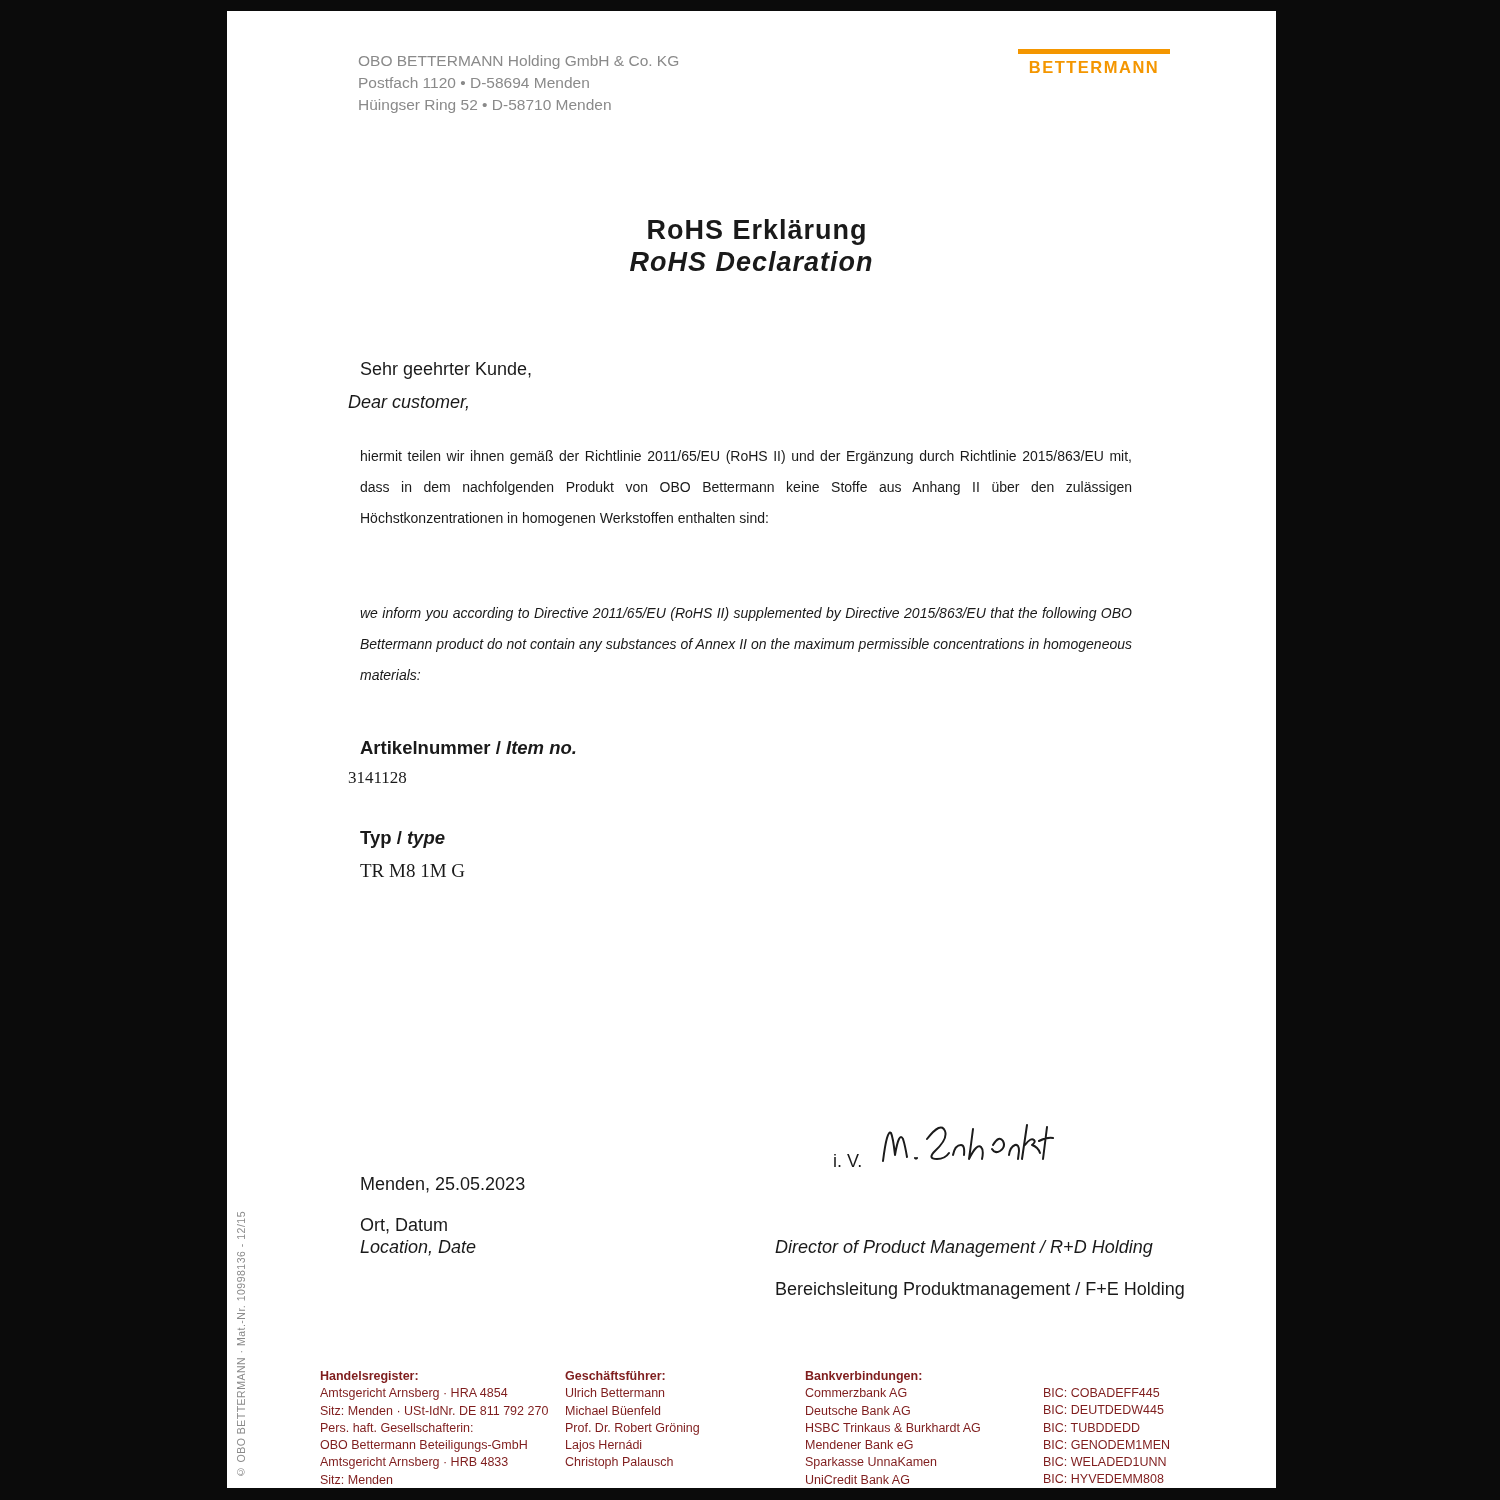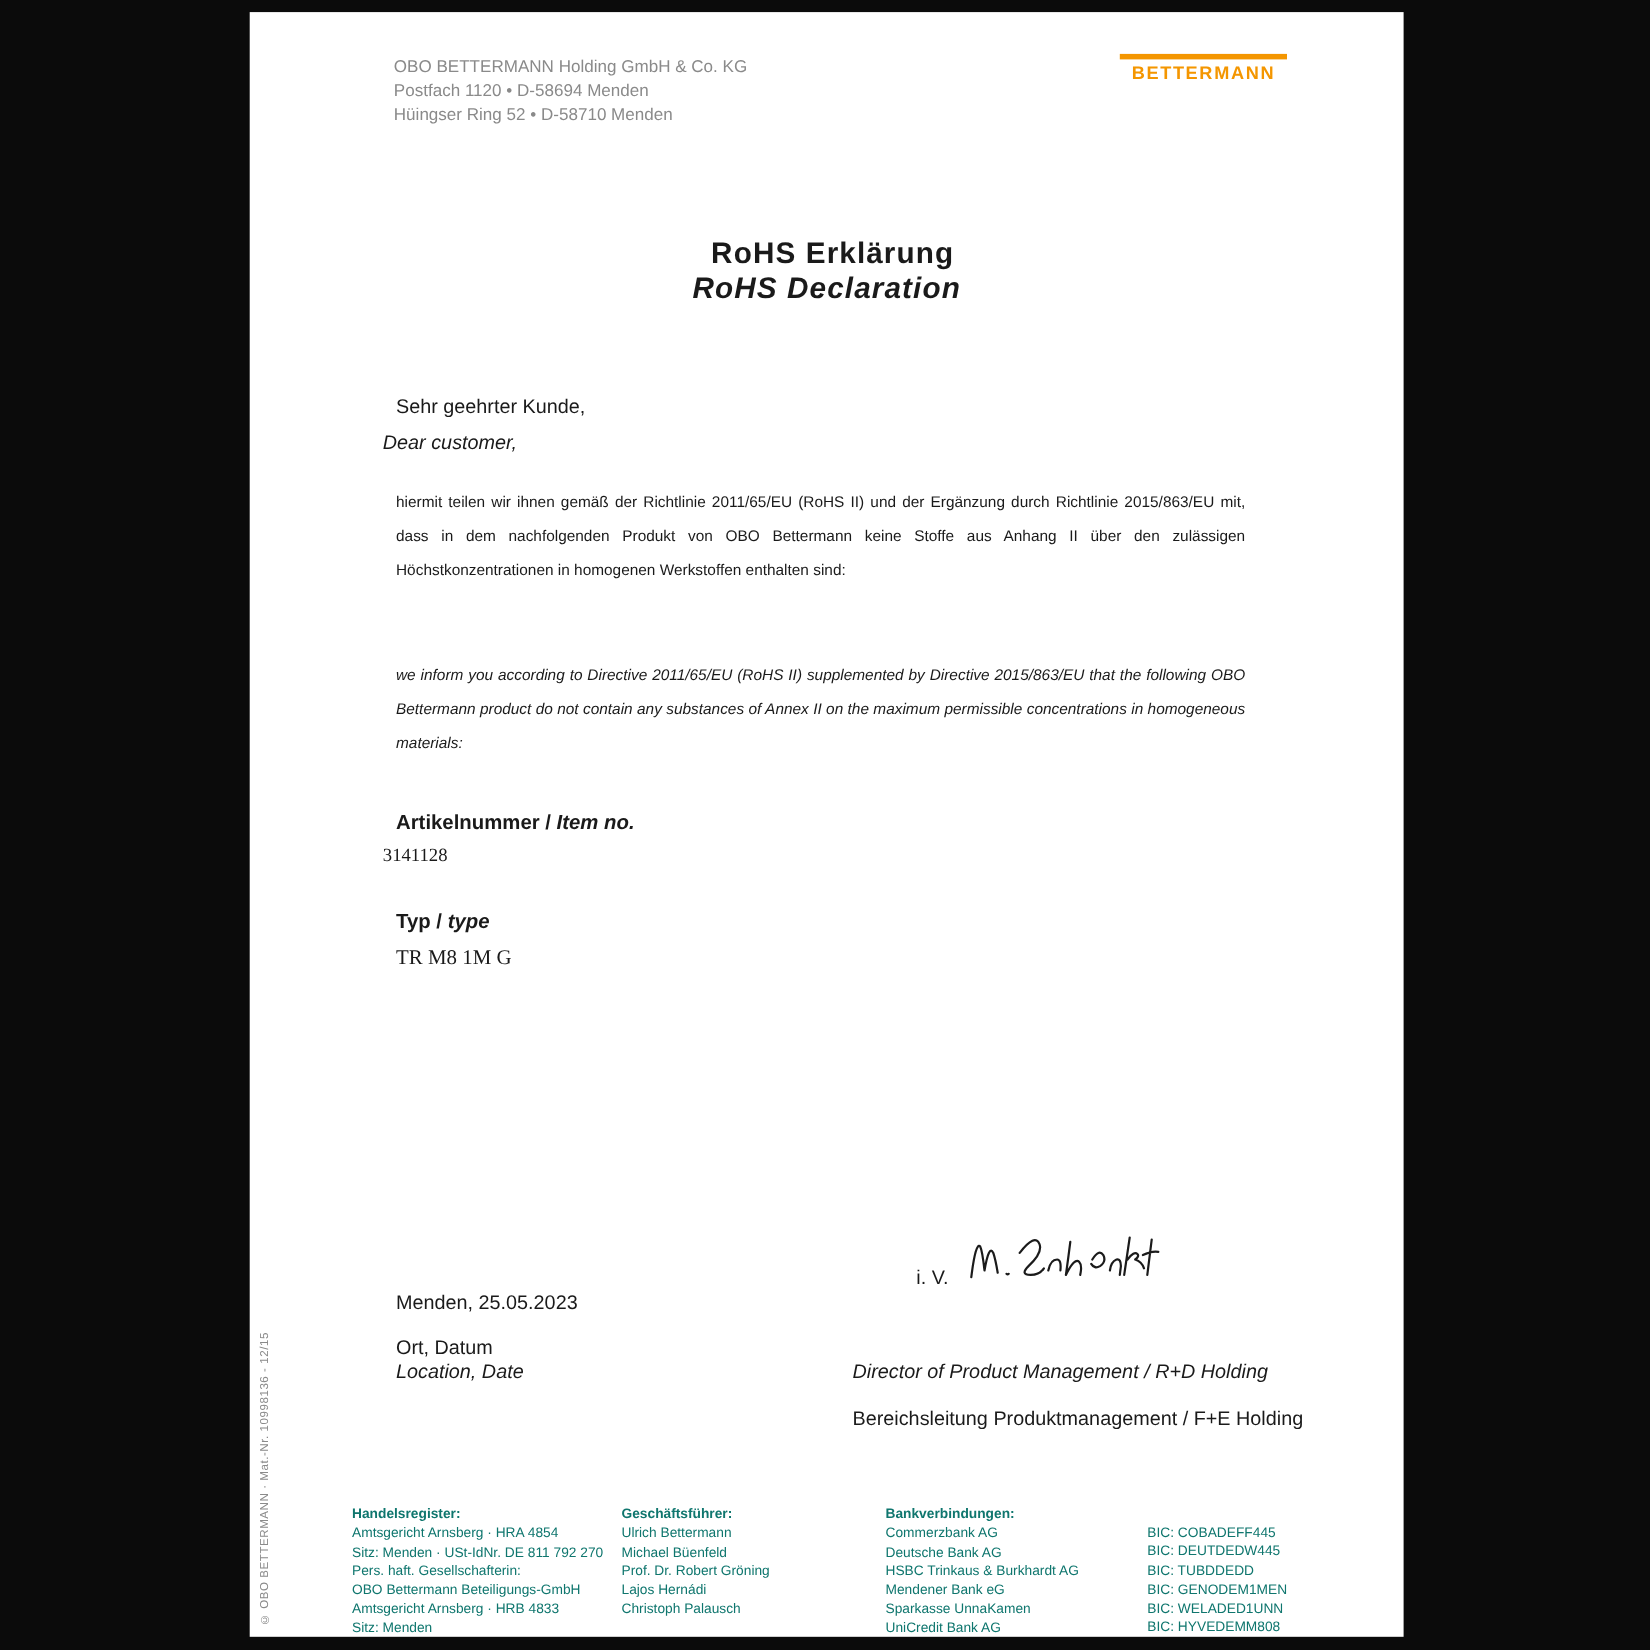--- a/index.html
+++ b/index.html
@@ -51,21 +51,21 @@
   
   .iv { left:606px; top:1140px; font-size:18px; }
   .sig { left:648px; top:1098px; }
   .place-date { left:133px; top:1163px; font-size:18px; }
   .ort-datum { left:133px; top:1204px; font-size:18px; }
   .location-date { left:133px; top:1226px; font-size:18px; font-style:italic; }
   .role-de { left:548px; top:1268px; font-size:18px; }
   .role-en { left:548px; top:1226px; font-size:18px; font-style:italic; }
 
   
-  .fcol { top:1357px; font-size:12.5px; line-height:17.3px; color:#0f766e; }
+  .fcol { top:1357px; font-size:12.5px; line-height:17.3px; color:#7f1d1d; }
   .fcol .ftitle { font-weight:bold; }
   .fcol-1 { left:93px; }
   .fcol-2 { left:338px; }
   .fcol-3 { left:578px; }
   .fcol-4 { left:816px; top:1374px; }
 
   
   .side-note {
     left:8px; bottom:10px;
     writing-mode:vertical-rl;

